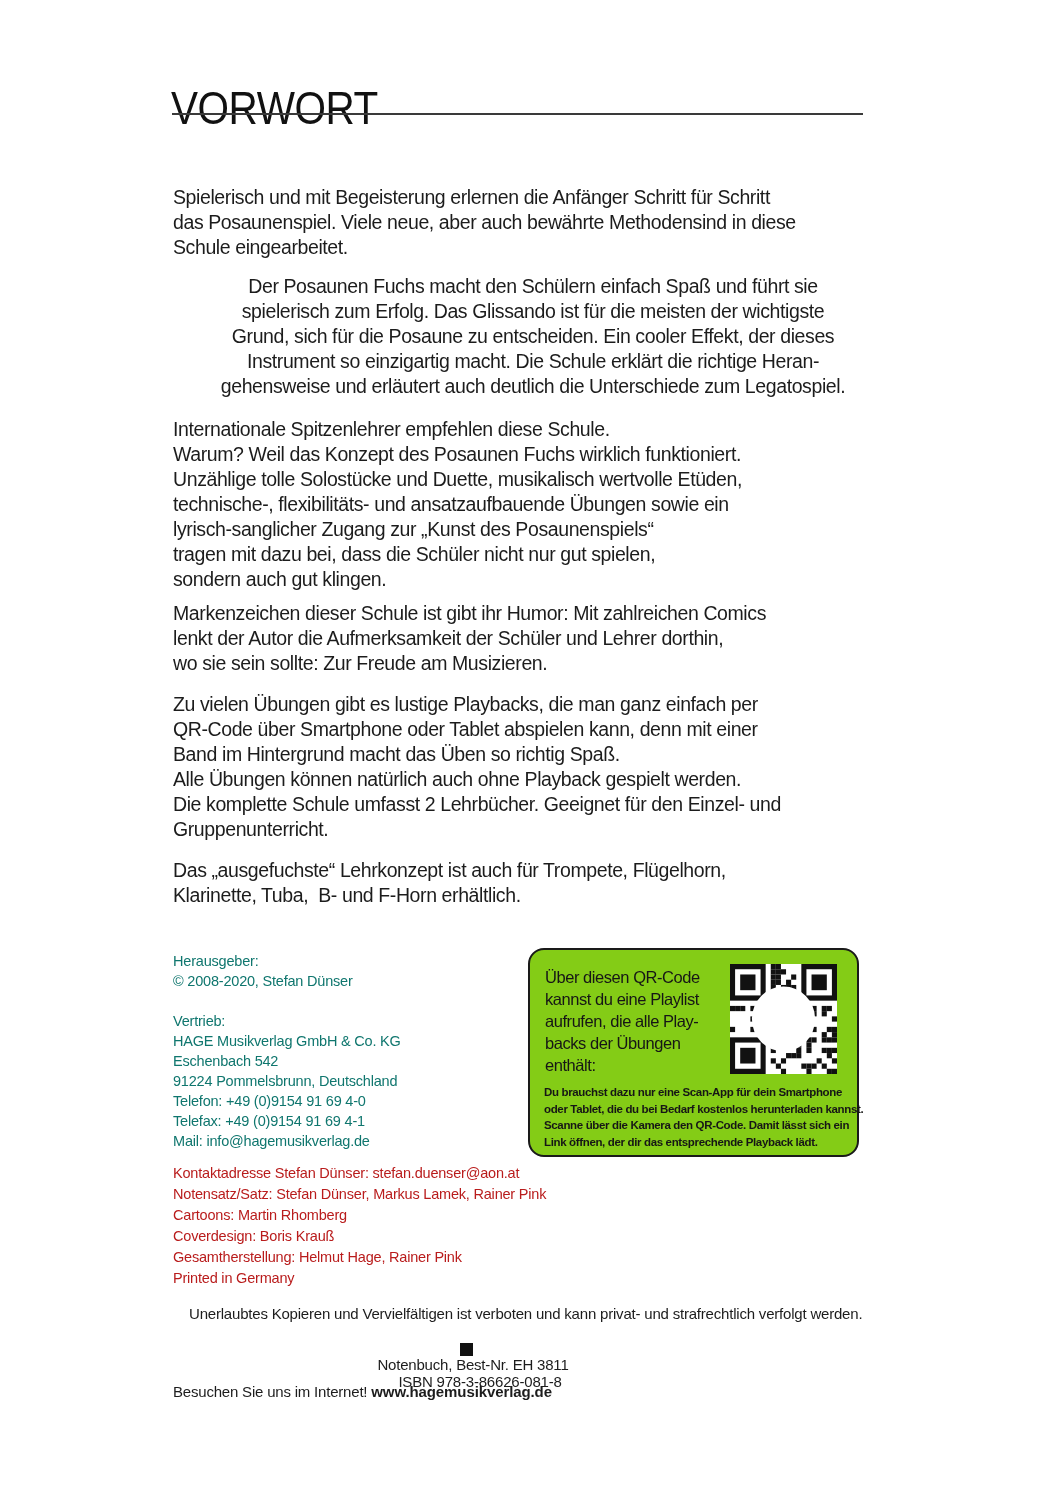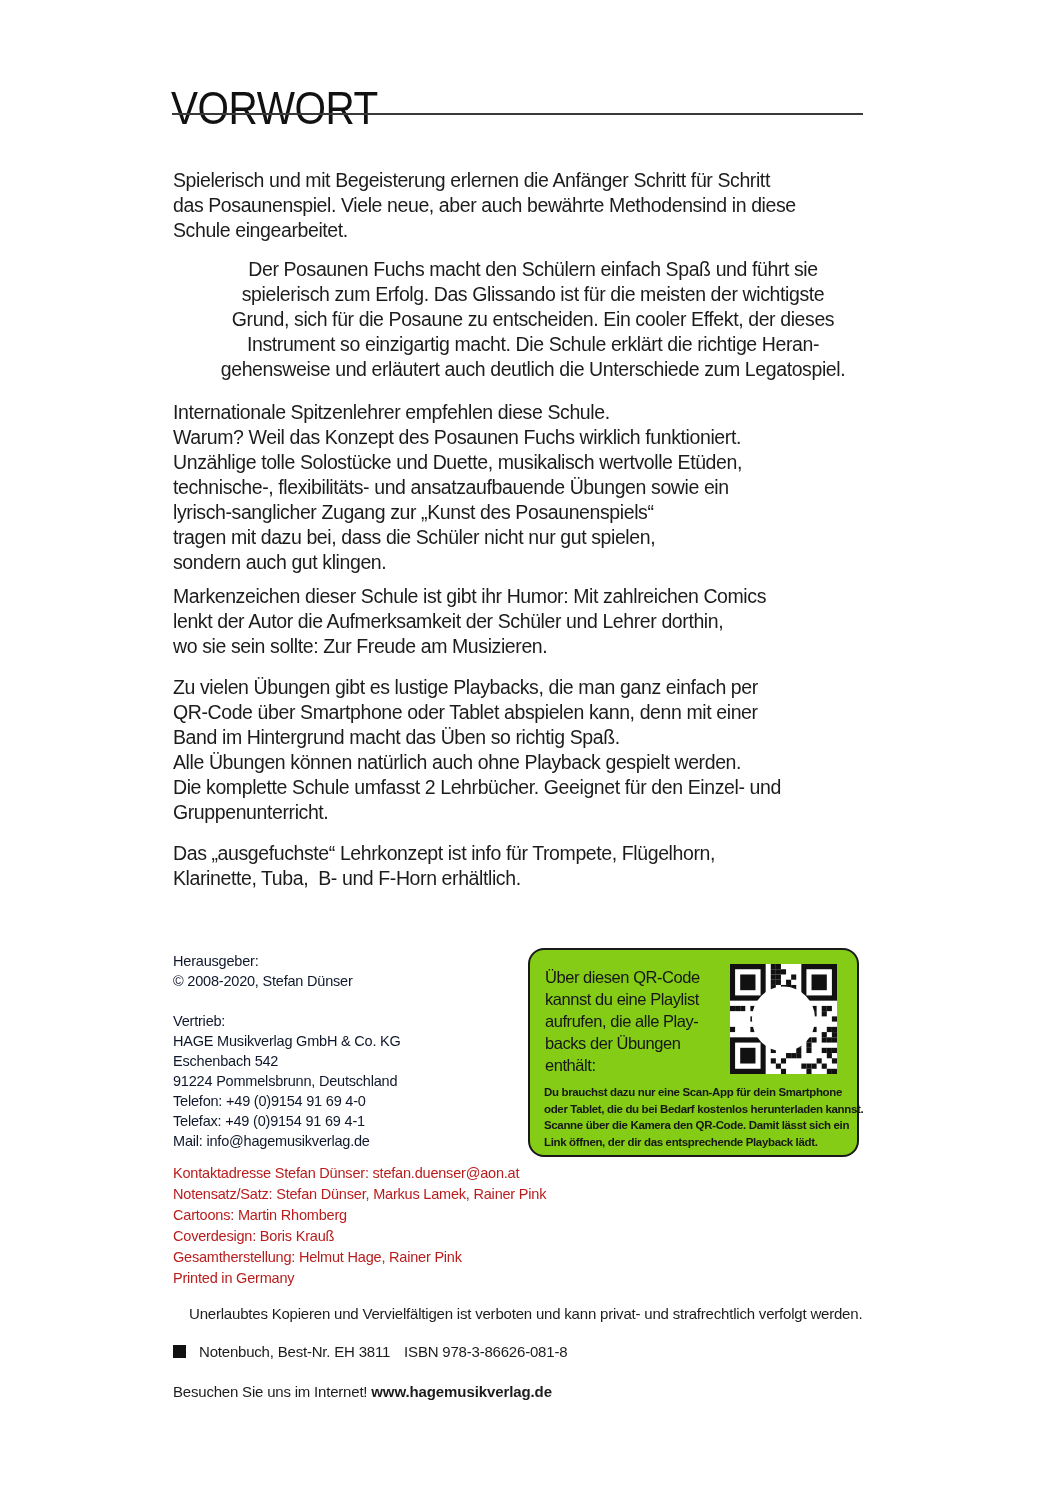--- a/index.html
+++ b/index.html
@@ -19,26 +19,26 @@
     color:#111;
     white-space:pre;
   }
   .title-rule{
     position:absolute;left:172px;top:113px;
     width:691px;height:2px;background:#3a3a3a;
   }
   .para{
     position:absolute;left:173px;width:720px;
     font-size:19.5px;line-height:25px;letter-spacing:-0.4px;
-    white-space:pre;color:#1c1c1c;
+    white-space:pre;color:#1c1c1c;margin-top:17px;
   }
   .small-block{
     position:absolute;left:173px;width:400px;
     font-size:14.5px;line-height:20px;letter-spacing:-0.2px;
-    white-space:pre;color:#0f172a;
+    white-space:pre;color:#0f766e;
   }
   .credits-block{
     position:absolute;left:173px;top:1163px;width:430px;
     font-size:14.5px;line-height:21px;letter-spacing:-0.2px;
     white-space:pre;color:#b91c1c;
   }
   .qr-box{
     position:absolute;left:528px;top:948px;
     width:331px;height:209px;
     border:2px solid #1a1a1a;border-radius:16px;
@@ -57,21 +57,21 @@
     font-size:11.5px;line-height:16.5px;letter-spacing:-0.35px;
     font-weight:700;white-space:pre;color:#161616;
   }
   .footer-legal{
     position:absolute;left:173px;top:1305px;width:800px;
     font-size:15px;letter-spacing:-0.2px;white-space:pre;color:#1c1c1c;margin-left:16px;
   }
   .product-line{
     position:absolute;left:173px;top:1343px;width:600px;
     font-size:15px;letter-spacing:-0.2px;color:#1c1c1c;
-    display:flex;align-items:center;
+    display:flex;align-items:center;flex-direction:column;
   }
   .bullet-square{
     display:inline-block;width:13px;height:13px;background:#111;
     margin-right:13px;flex:0 0 auto;
   }
   .product-text{white-space:pre;}
   .isbn-text{white-space:pre;margin-left:14px;}
   .visit-line{
     position:absolute;left:173px;top:1383px;width:600px;
     font-size:15px;letter-spacing:-0.2px;color:#1c1c1c;white-space:pre;
@@ -103,21 +103,21 @@
 sondern auch gut klingen.</div>
   <div class="para" style="top:584px;">Markenzeichen dieser Schule ist gibt ihr Humor: Mit zahlreichen Comics
 lenkt der Autor die Aufmerksamkeit der Schüler und Lehrer dorthin,
 wo sie sein sollte: Zur Freude am Musizieren.</div>
   <div class="para" style="top:675px;">Zu vielen Übungen gibt es lustige Playbacks, die man ganz einfach per
 QR-Code über Smartphone oder Tablet abspielen kann, denn mit einer
 Band im Hintergrund macht das Üben so richtig Spaß.
 Alle Übungen können natürlich auch ohne Playback gespielt werden.
 Die komplette Schule umfasst 2 Lehrbücher. Geeignet für den Einzel- und
 Gruppenunterricht.</div>
-  <div class="para" style="top:841px;">Das „ausgefuchste“ Lehrkonzept ist info für Trompete, Flügelhorn,
+  <div class="para" style="top:841px;">Das „ausgefuchste“ Lehrkonzept ist auch für Trompete, Flügelhorn,
 Klarinette, Tuba,  B- und F-Horn erhältlich.</div>
 
   <div class="small-block" style="top:951px;">Herausgeber:
 © 2008-2020, Stefan Dünser</div>
   <div class="small-block" style="top:1011px;">Vertrieb:
 HAGE Musikverlag GmbH &amp; Co. KG
 Eschenbach 542
 91224 Pommelsbrunn, Deutschland
 Telefon: +49 (0)9154 91 69 4-0
 Telefax: +49 (0)9154 91 69 4-1

